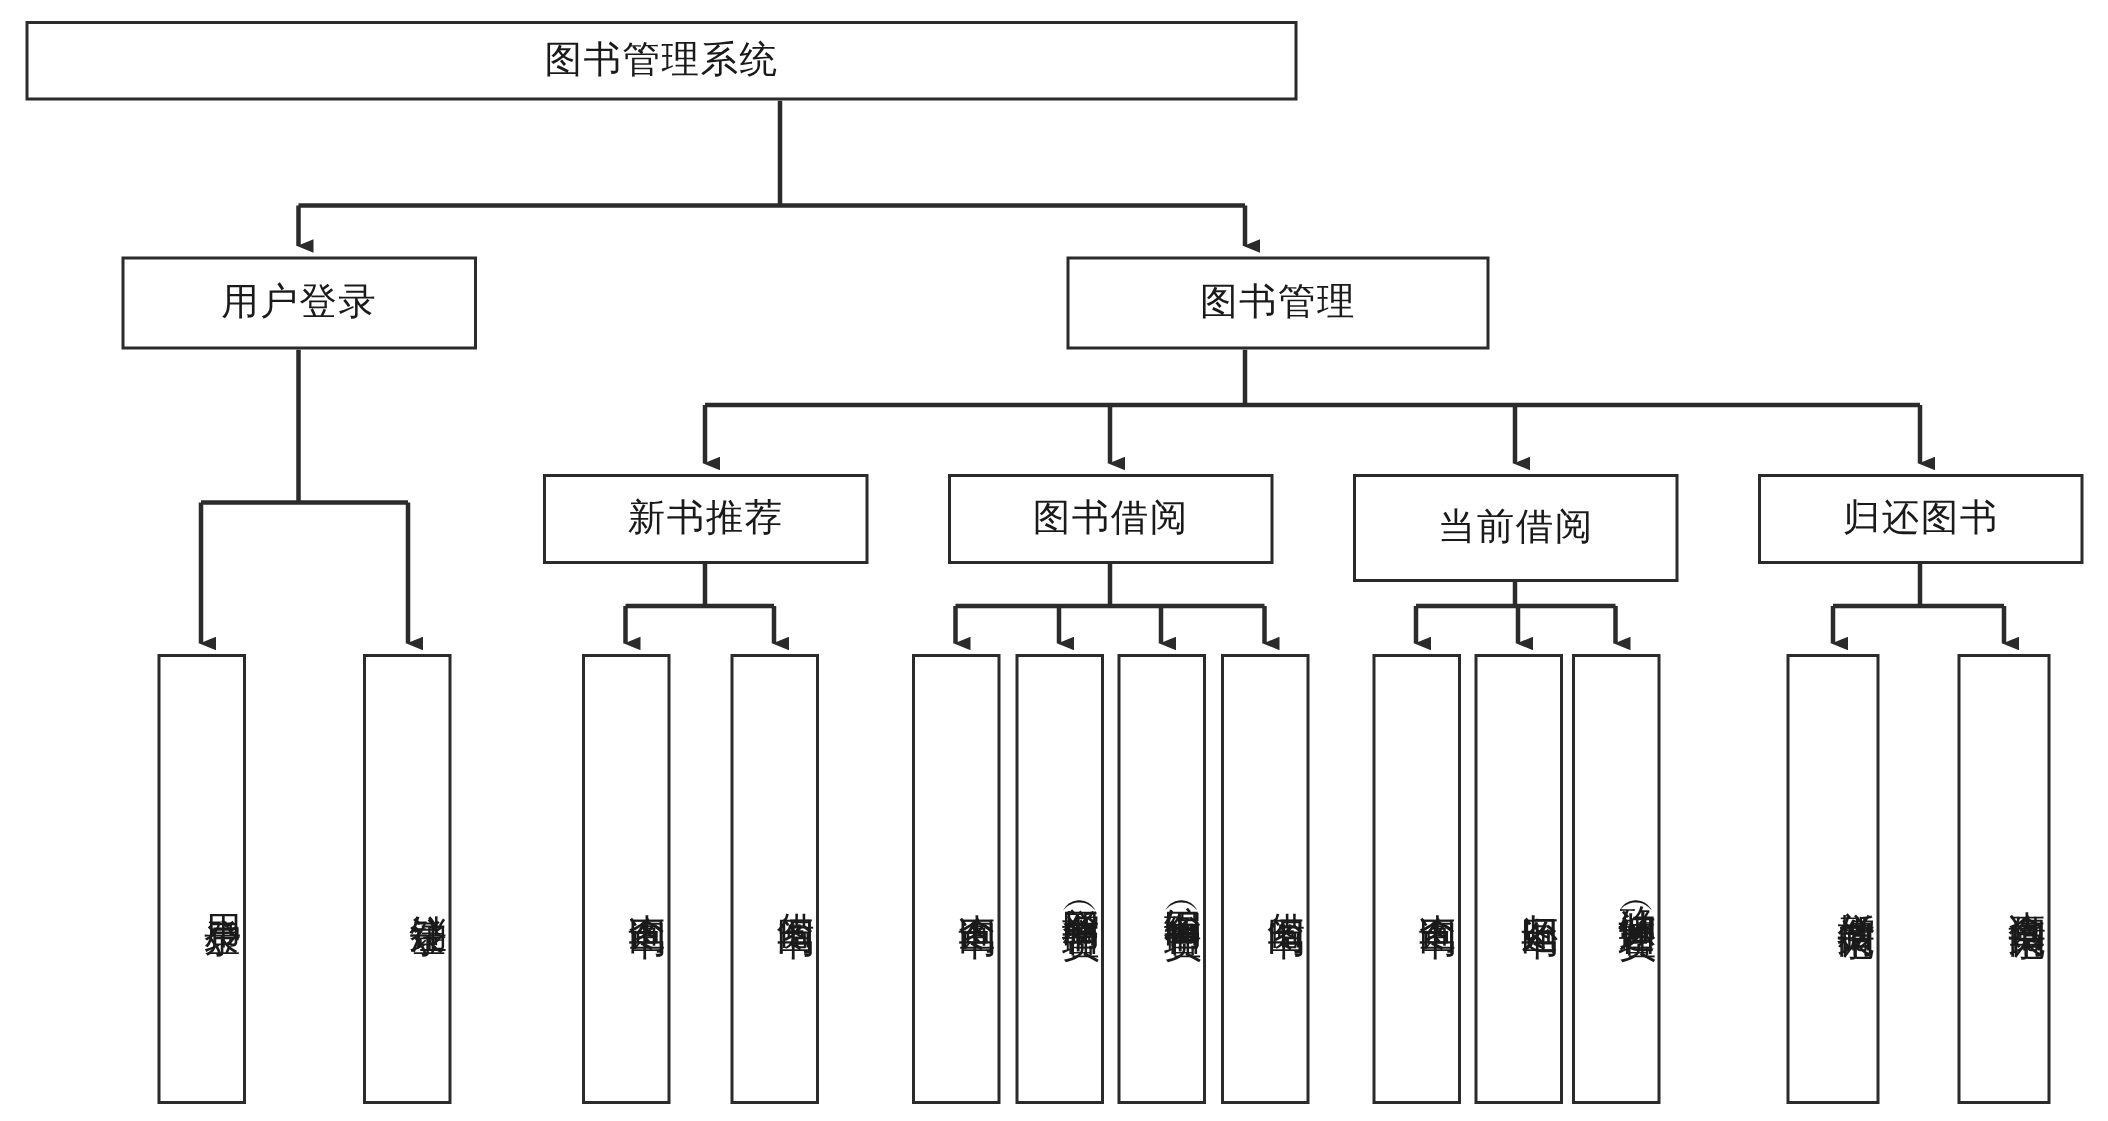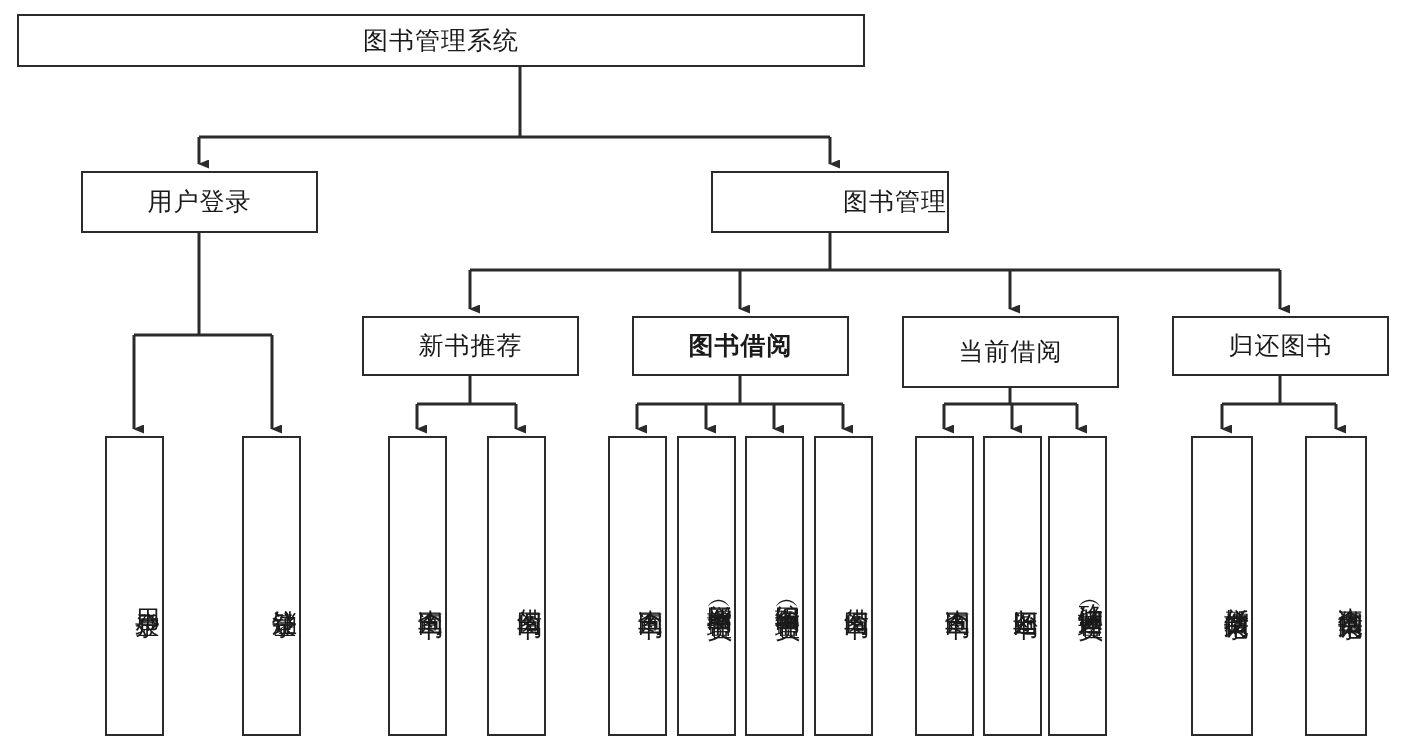--- a/index.html
+++ b/index.html
@@ -128,27 +128,27 @@
     </g>
   </svg>
 
   <div id="node-layer">
       <div class="node node-h" style="left: 17px; top: 14px; width: 848px; height: 53px;">
         <span class="hlabel">图书管理系统</span>
       </div>
       <div class="node node-h" style="left: 81px; top: 171px; width: 237px; height: 62px;">
         <span class="hlabel">用户登录</span>
       </div>
-      <div class="node node-h" style="left: 711px; top: 171px; width: 238px; height: 62px; justify-content: flex-end;">
+      <div class="node node-h" style="left: 711px; top: 171px; width: 282px; height: 62px;">
         <span class="hlabel">图书管理</span>
       </div>
       <div class="node node-h" style="left: 362px; top: 316px; width: 217px; height: 60px; justify-content: center;">
         <span class="hlabel">新书推荐</span>
       </div>
-      <div class="node node-h" style="left: 632px; top: 316px; width: 217px; height: 60px; font-weight: bold;">
+      <div class="node node-h" style="left: 632px; top: 316px; width: 217px; height: 60px;">
         <span class="hlabel">图书借阅</span>
       </div>
       <div class="node node-h" style="left: 902px; top: 316px; width: 217px; height: 72px;">
         <span class="hlabel">当前借阅</span>
       </div>
       <div class="node node-h" style="left: 1172px; top: 316px; width: 217px; height: 60px;">
         <span class="hlabel">归还图书</span>
       </div>
       <div class="node node-v" style="left: 105px; top: 436px; width: 59px; height: 300px;">
         <span class="vlabel">用户登录</span>

